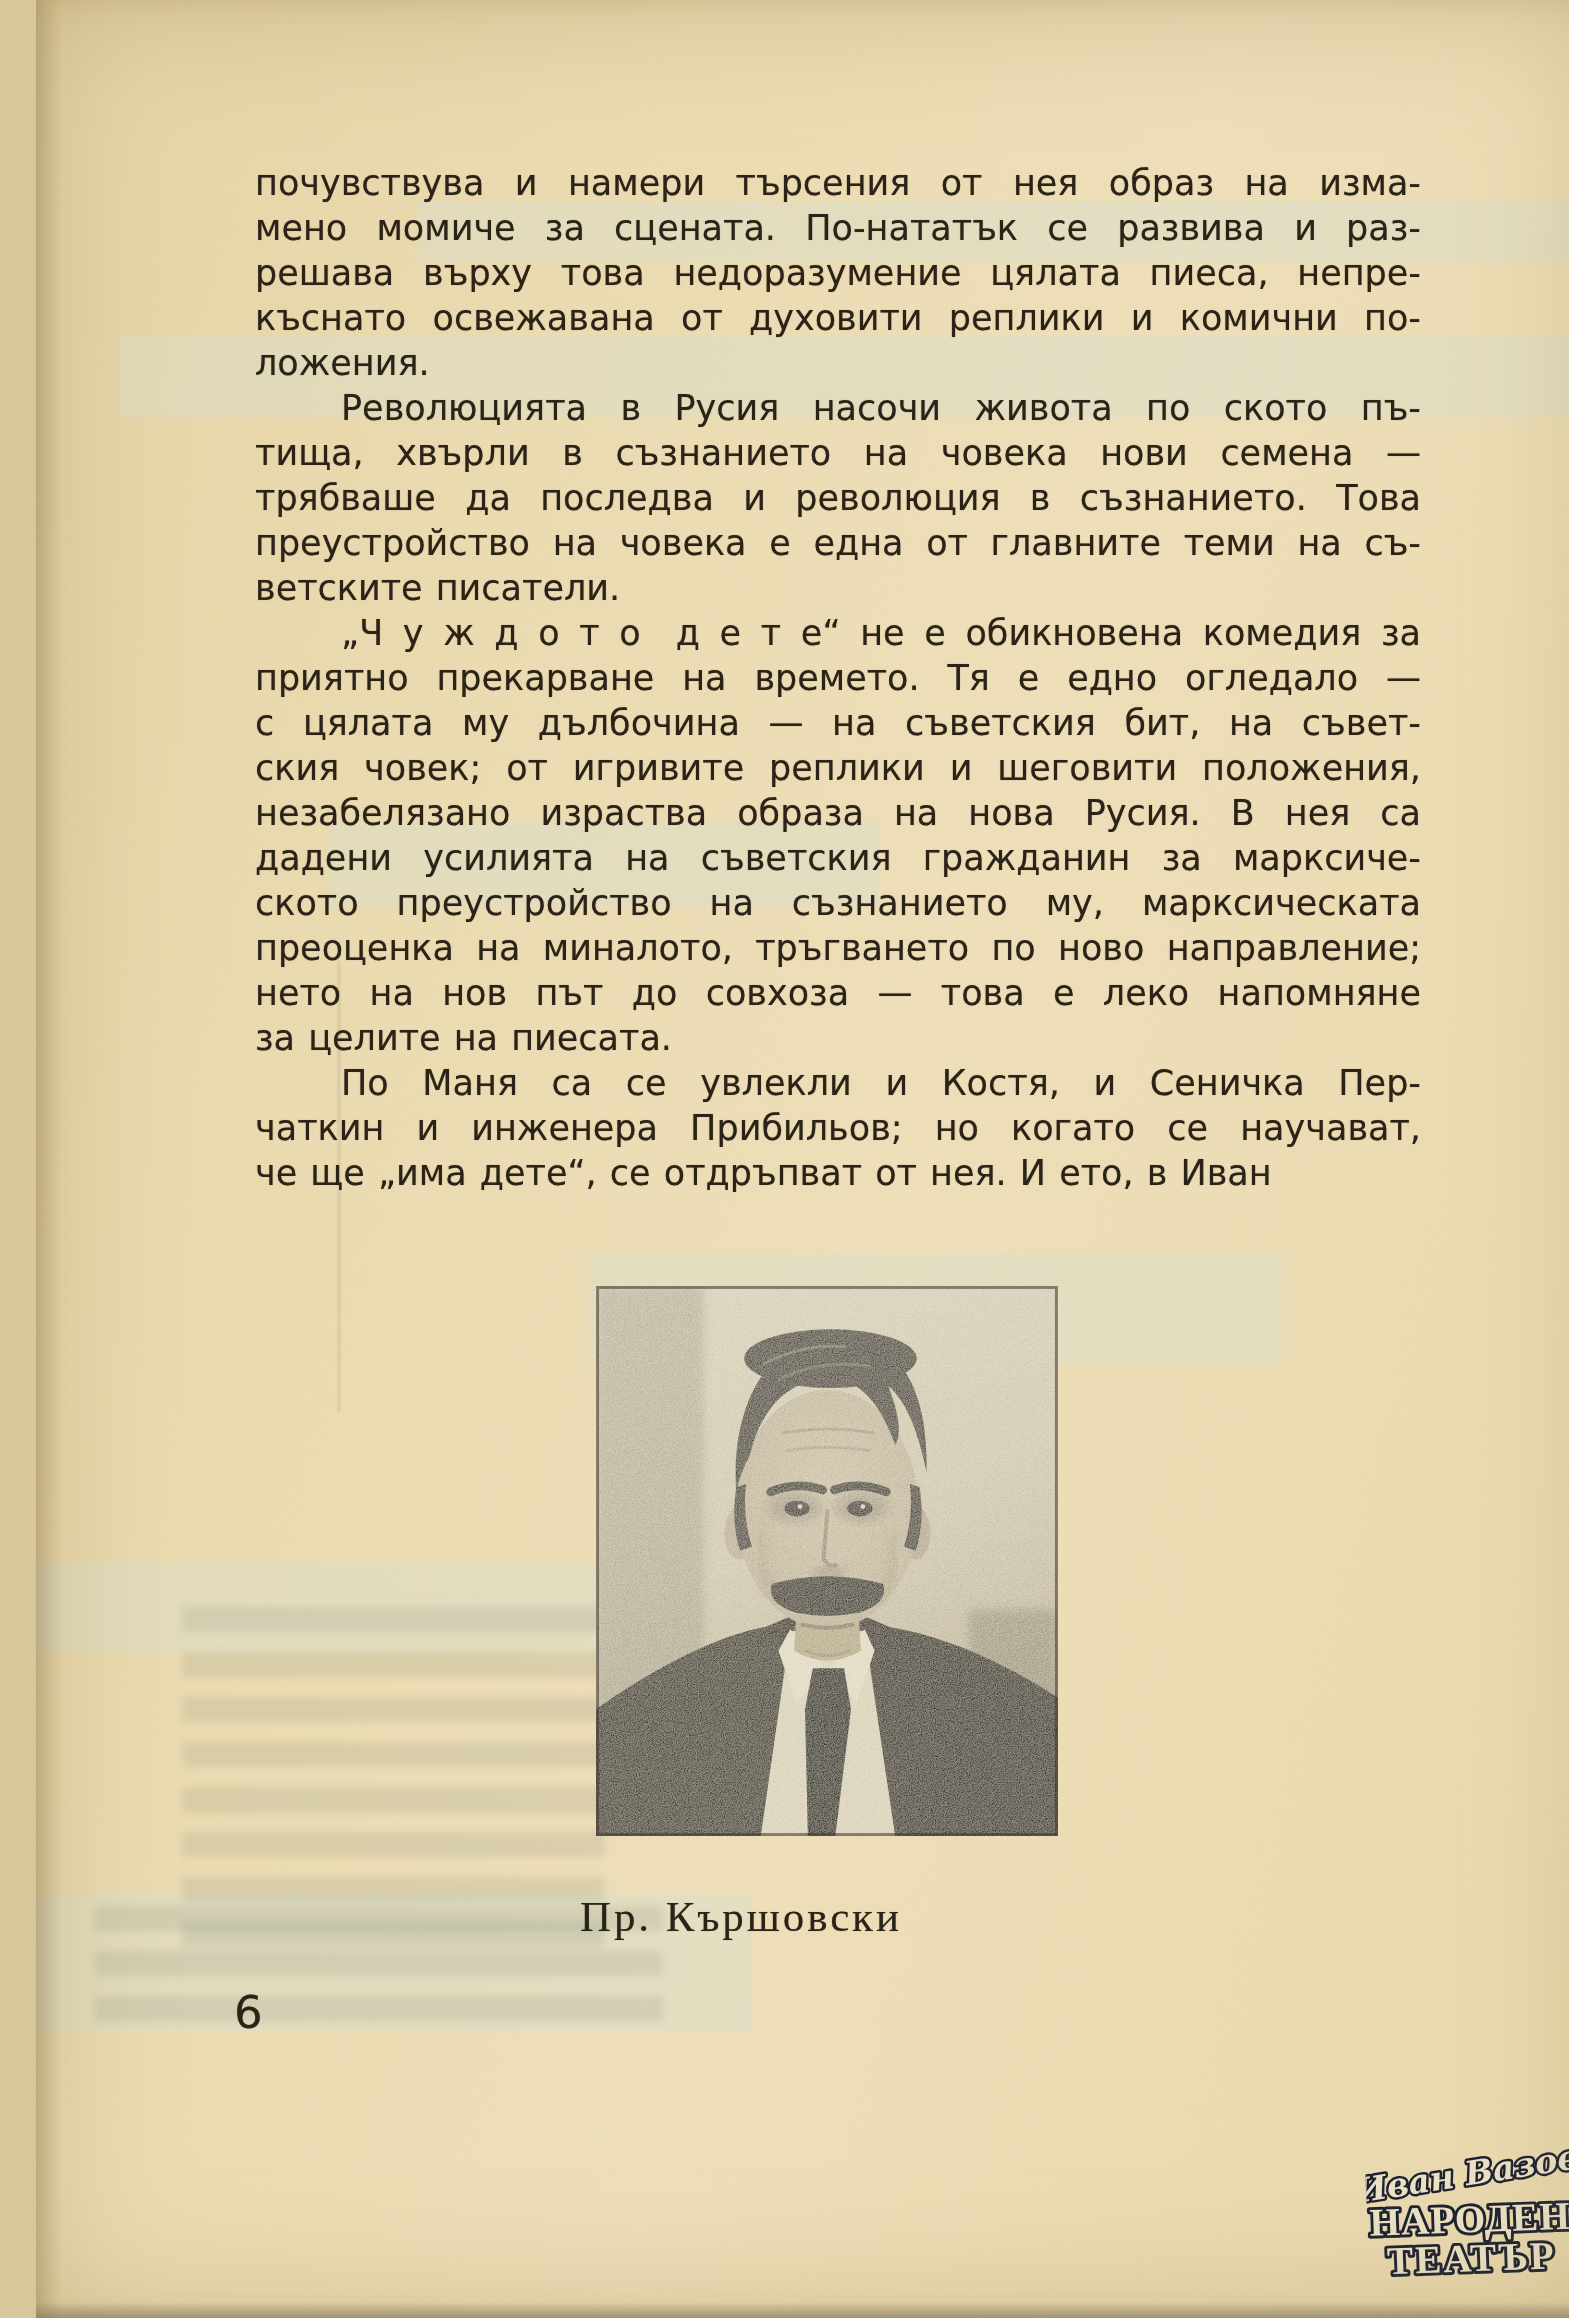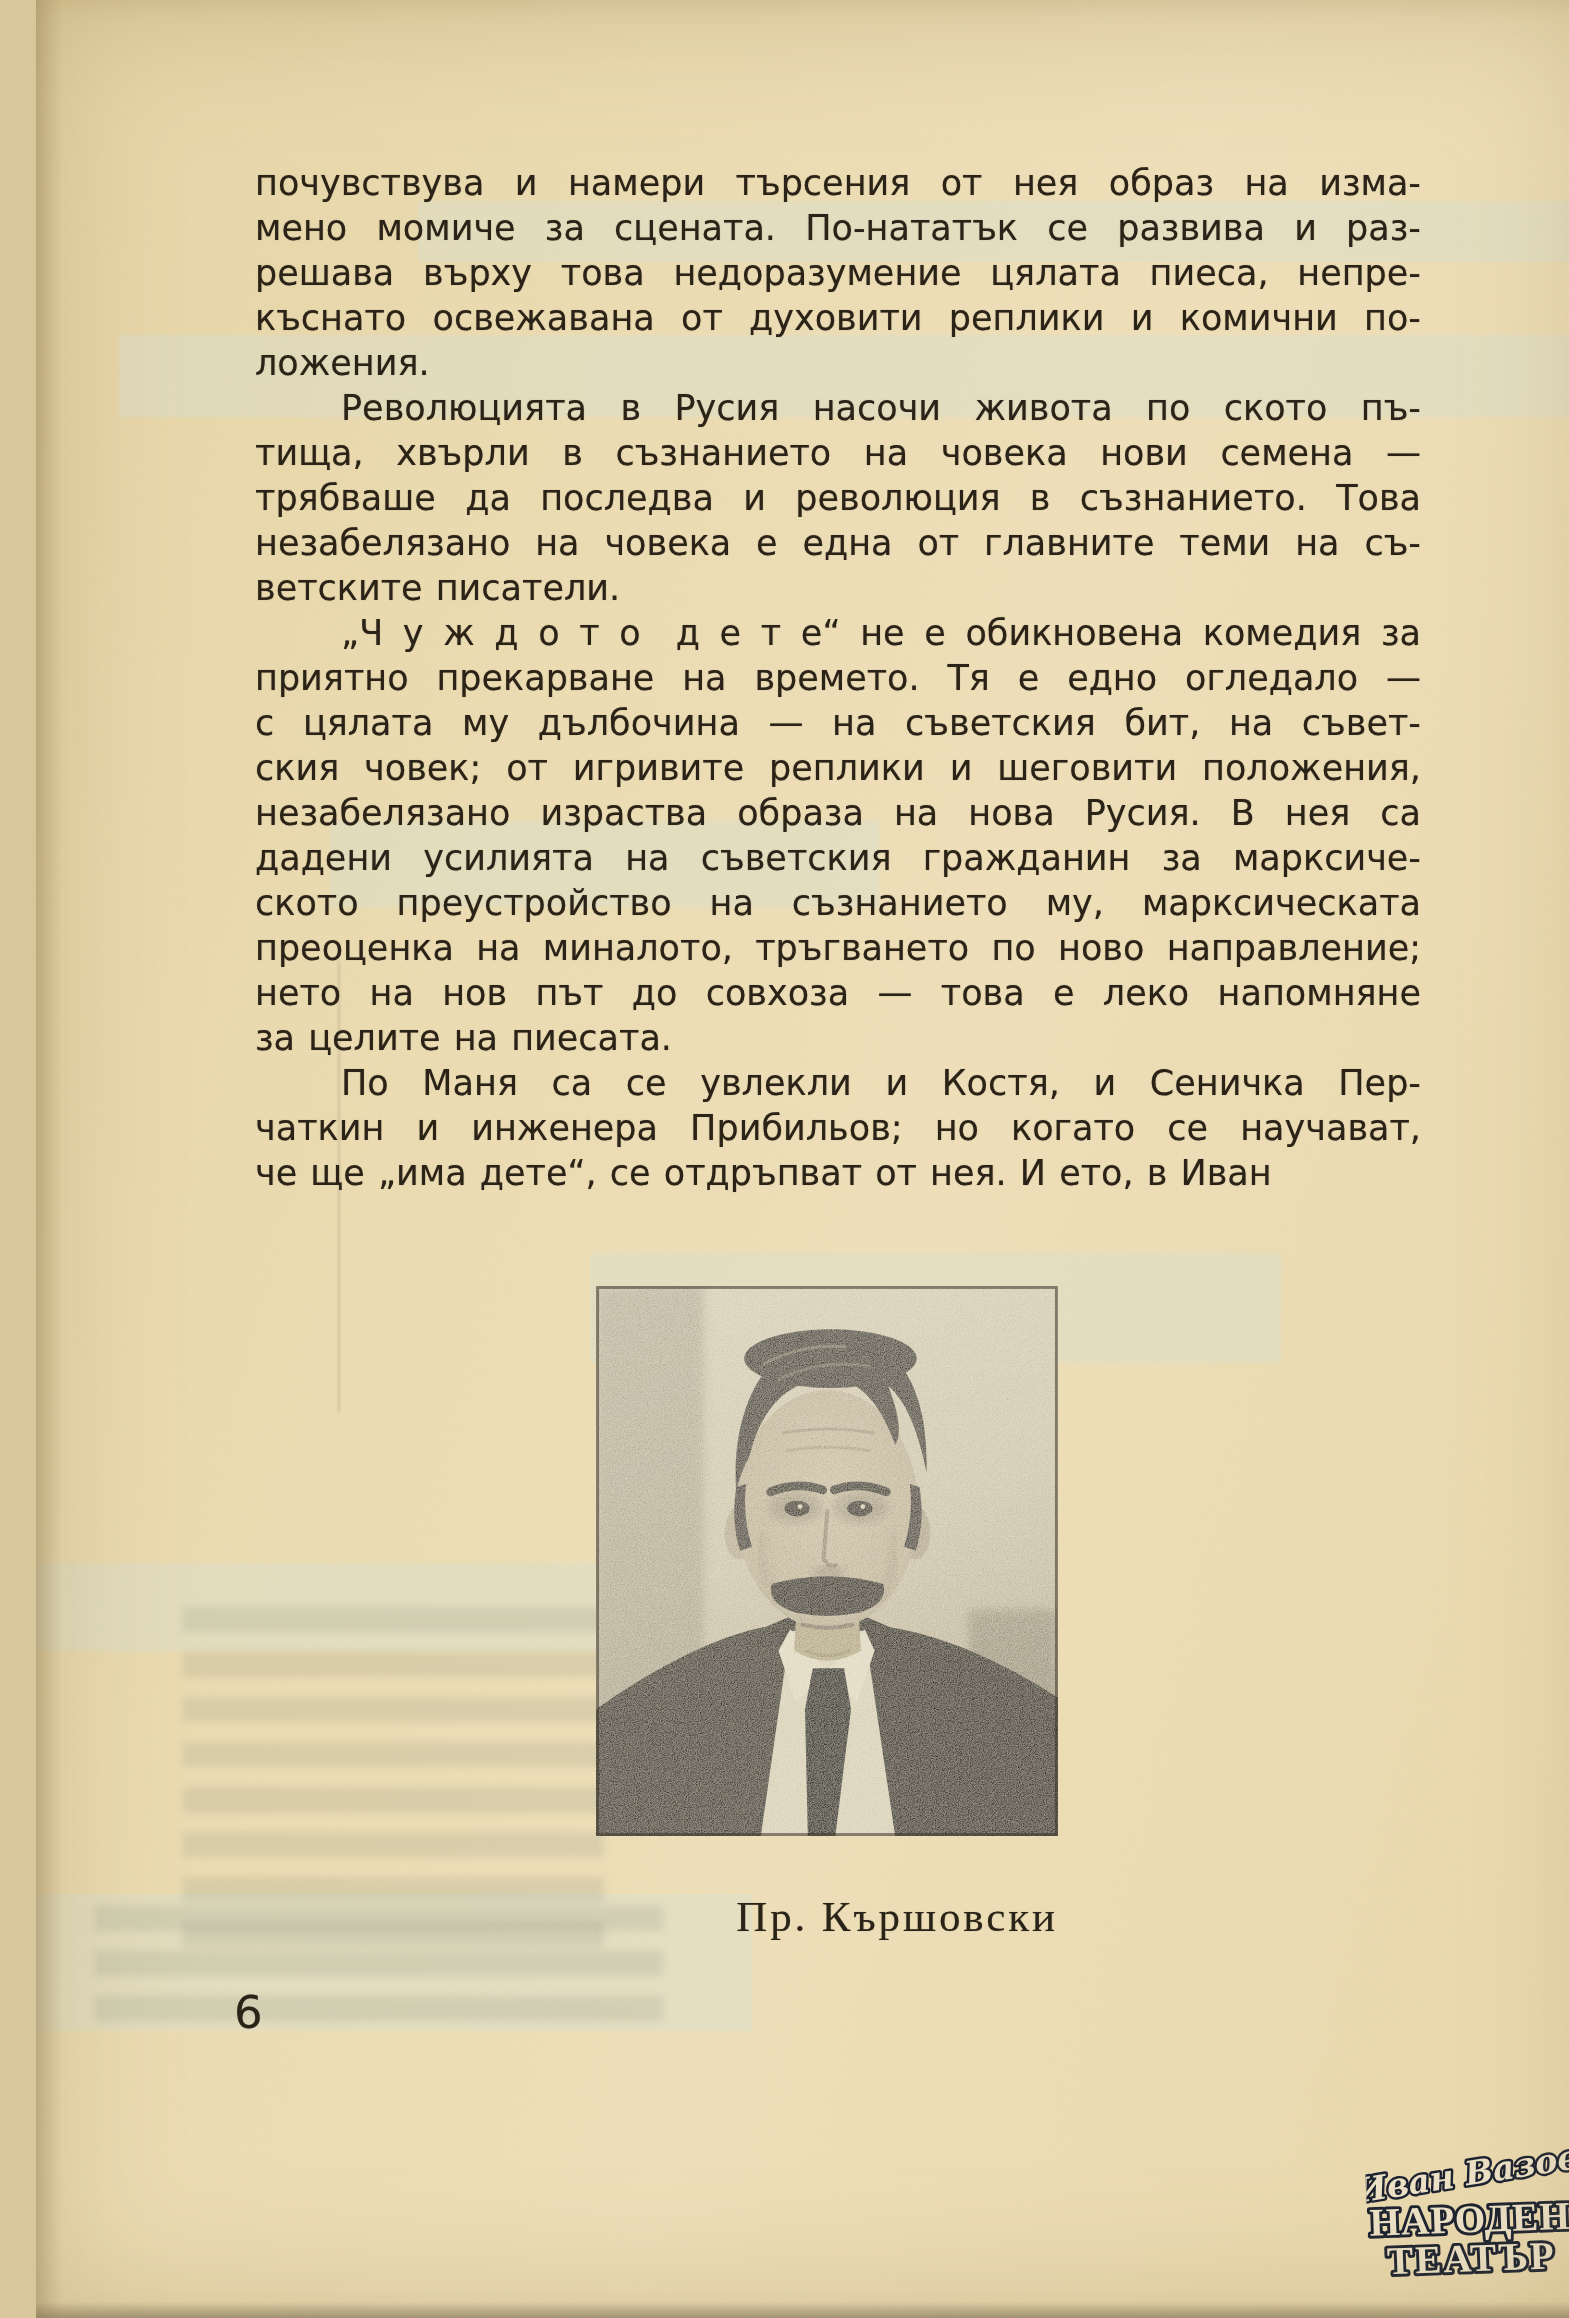--- a/index.html
+++ b/index.html
@@ -42,22 +42,22 @@
     text-shadow:0 0 1px rgba(43,35,23,.45);
     word-spacing:2px;
   }
   .ln{white-space:normal;}
   .j{text-align:justify;text-align-last:justify;}
   .ind{text-indent:86px;}
 
   
   .photo{position:absolute;left:560px;top:1286px;width:462px;height:550px;}
   .caption{
-    position:absolute;left:560px;top:1892px;width:462px;
-    text-align:right;font-family:"Liberation Serif",serif;
+    position:absolute;left:544px;top:1892px;width:462px;
+    text-align:left;font-family:"Liberation Serif",serif;
     font-size:43px;letter-spacing:2.9px;color:#2a2418;
     text-shadow:0 0 1px rgba(42,36,24,.4);
   }
   .page-number{
     position:absolute;left:198px;top:1986px;
     font-size:45px;color:#2a2418;text-shadow:0 0 1px rgba(42,36,24,.4);
   }
   .stamp{position:absolute;left:1331px;top:2148px;width:206px;height:137px;transform:rotate(-2deg);}
 </style>
 </head>
@@ -88,21 +88,21 @@
   <div class="text-block">
     <div class="ln j">почувствува и намери търсения от нея образ на изма-</div>
     <div class="ln j">мено момиче за сцената. По-нататък се развива и раз-</div>
     <div class="ln j">решава върху това недоразумение цялата пиеса, непре-</div>
     <div class="ln j">къснато освежавана от духовити реплики и комични по-</div>
     <div class="ln">ложения.</div>
 
     <div class="ln j ind">Революцията в Русия насочи живота по ското пъ-</div>
     <div class="ln j">тища, хвърли в съзнанието на човека нови семена —</div>
     <div class="ln j">трябваше да последва и революция в съзнанието. Това</div>
-    <div class="ln j">незабелязано на човека е една от главните теми на съ-</div>
+    <div class="ln j">преустройство на човека е една от главните теми на съ-</div>
     <div class="ln">ветските писатели.</div>
 
     <div class="ln j ind">„Ч у ж д о т о  д е т е“ не е обикновена комедия за</div>
     <div class="ln j">приятно прекарване на времето. Тя е едно огледало —</div>
     <div class="ln j">с цялата му дълбочина — на съветския бит, на съвет-</div>
     <div class="ln j">ския човек; от игривите реплики и шеговити положения,</div>
     <div class="ln j">незабелязано израства образа на нова Русия. В нея са</div>
     <div class="ln j">дадени усилията на съветския гражданин за марксиче-</div>
     <div class="ln j">ското преустройство на съзнанието му, марксическата</div>
     <div class="ln j">преоценка на миналото, тръгването по ново направление;</div>

